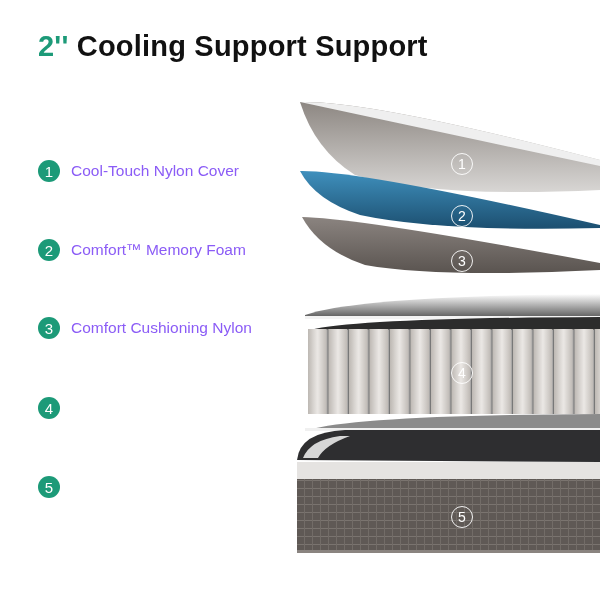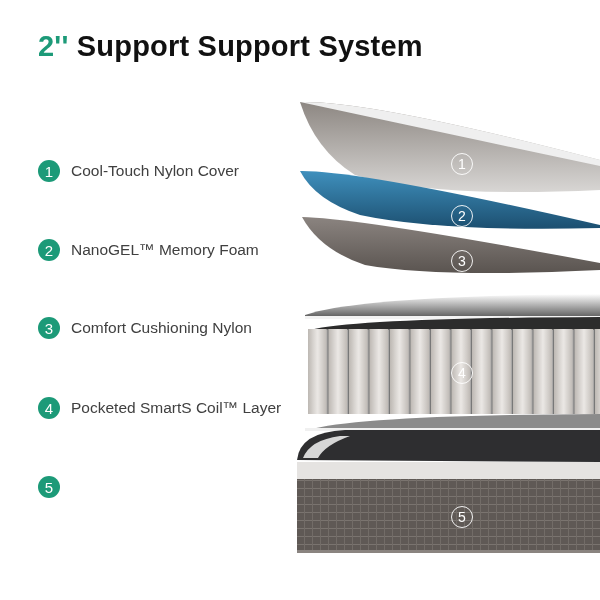--- a/index.html
+++ b/index.html
@@ -1,44 +1,43 @@
 <!DOCTYPE html>
 <html><head>
   <meta charset="utf-8">
   <style>
     html, body { margin:0; padding:0; background:#ffffff; }
     body { width:600px; height:600px; position:relative; overflow:hidden; font-family:"Liberation Sans", sans-serif; }
     .title { position:absolute; left:38px; top:30px; font-size:29px; font-weight:bold; color:#111; white-space:nowrap; letter-spacing:0.2px; }
     .title .accent { color:#1c9a78; }
     .label-row { position:absolute; left:38px; display:flex; align-items:center; height:24px; }
     .badge { width:22px; height:22px; border-radius:50%; background:#1c9a78; color:#fff; font-size:15px; display:flex; align-items:center; justify-content:center; margin-right:11px; }
-    .label-text { font-size:15.5px; color:#404040; white-space:nowrap; }
+    .label-text { font-size:15.5px; color:#8b5cf6; white-space:nowrap; }
     .art { position:absolute; left:0; top:0; width:600px; height:600px; }
     .num { position:absolute; width:22px; height:22px; border:1.5px solid rgba(255,255,255,0.9); border-radius:50%; color:#fff; font-size:14px; display:flex; align-items:center; justify-content:center; box-sizing:border-box; }
   </style>
 </head>
 <body>
 
-<div class="title"><span class="accent">2''</span><span> Support Support System</span></div>
+<div class="title"><span class="accent">2''</span><span> Cooling Support Support</span></div>
 
 <div class="label-row" style="top:159px">
   <span class="badge">1</span>
   <span class="label-text">Cool-Touch Nylon Cover</span>
 </div>
 <div class="label-row" style="top:238px">
   <span class="badge">2</span>
-  <span class="label-text">NanoGEL™ Memory Foam</span>
+  <span class="label-text">Comfort™ Memory Foam</span>
 </div>
 <div class="label-row" style="top:316px">
   <span class="badge">3</span>
   <span class="label-text">Comfort Cushioning Nylon</span>
 </div>
 <div class="label-row" style="top:396px">
   <span class="badge">4</span>
-  <span class="label-text">Pocketed SmartS Coil™ Layer</span>
 </div>
 <div class="label-row" style="top:475px">
   <span class="badge">5</span>
 </div>
 
 <svg class="art" viewBox="0 0 600 600">
   <defs>
     <linearGradient id="g1" x1="0" y1="0" x2="0" y2="1">
       <stop offset="0" stop-color="#8d8782"></stop>
         <stop offset="1" stop-color="#d8d6d4"></stop>

